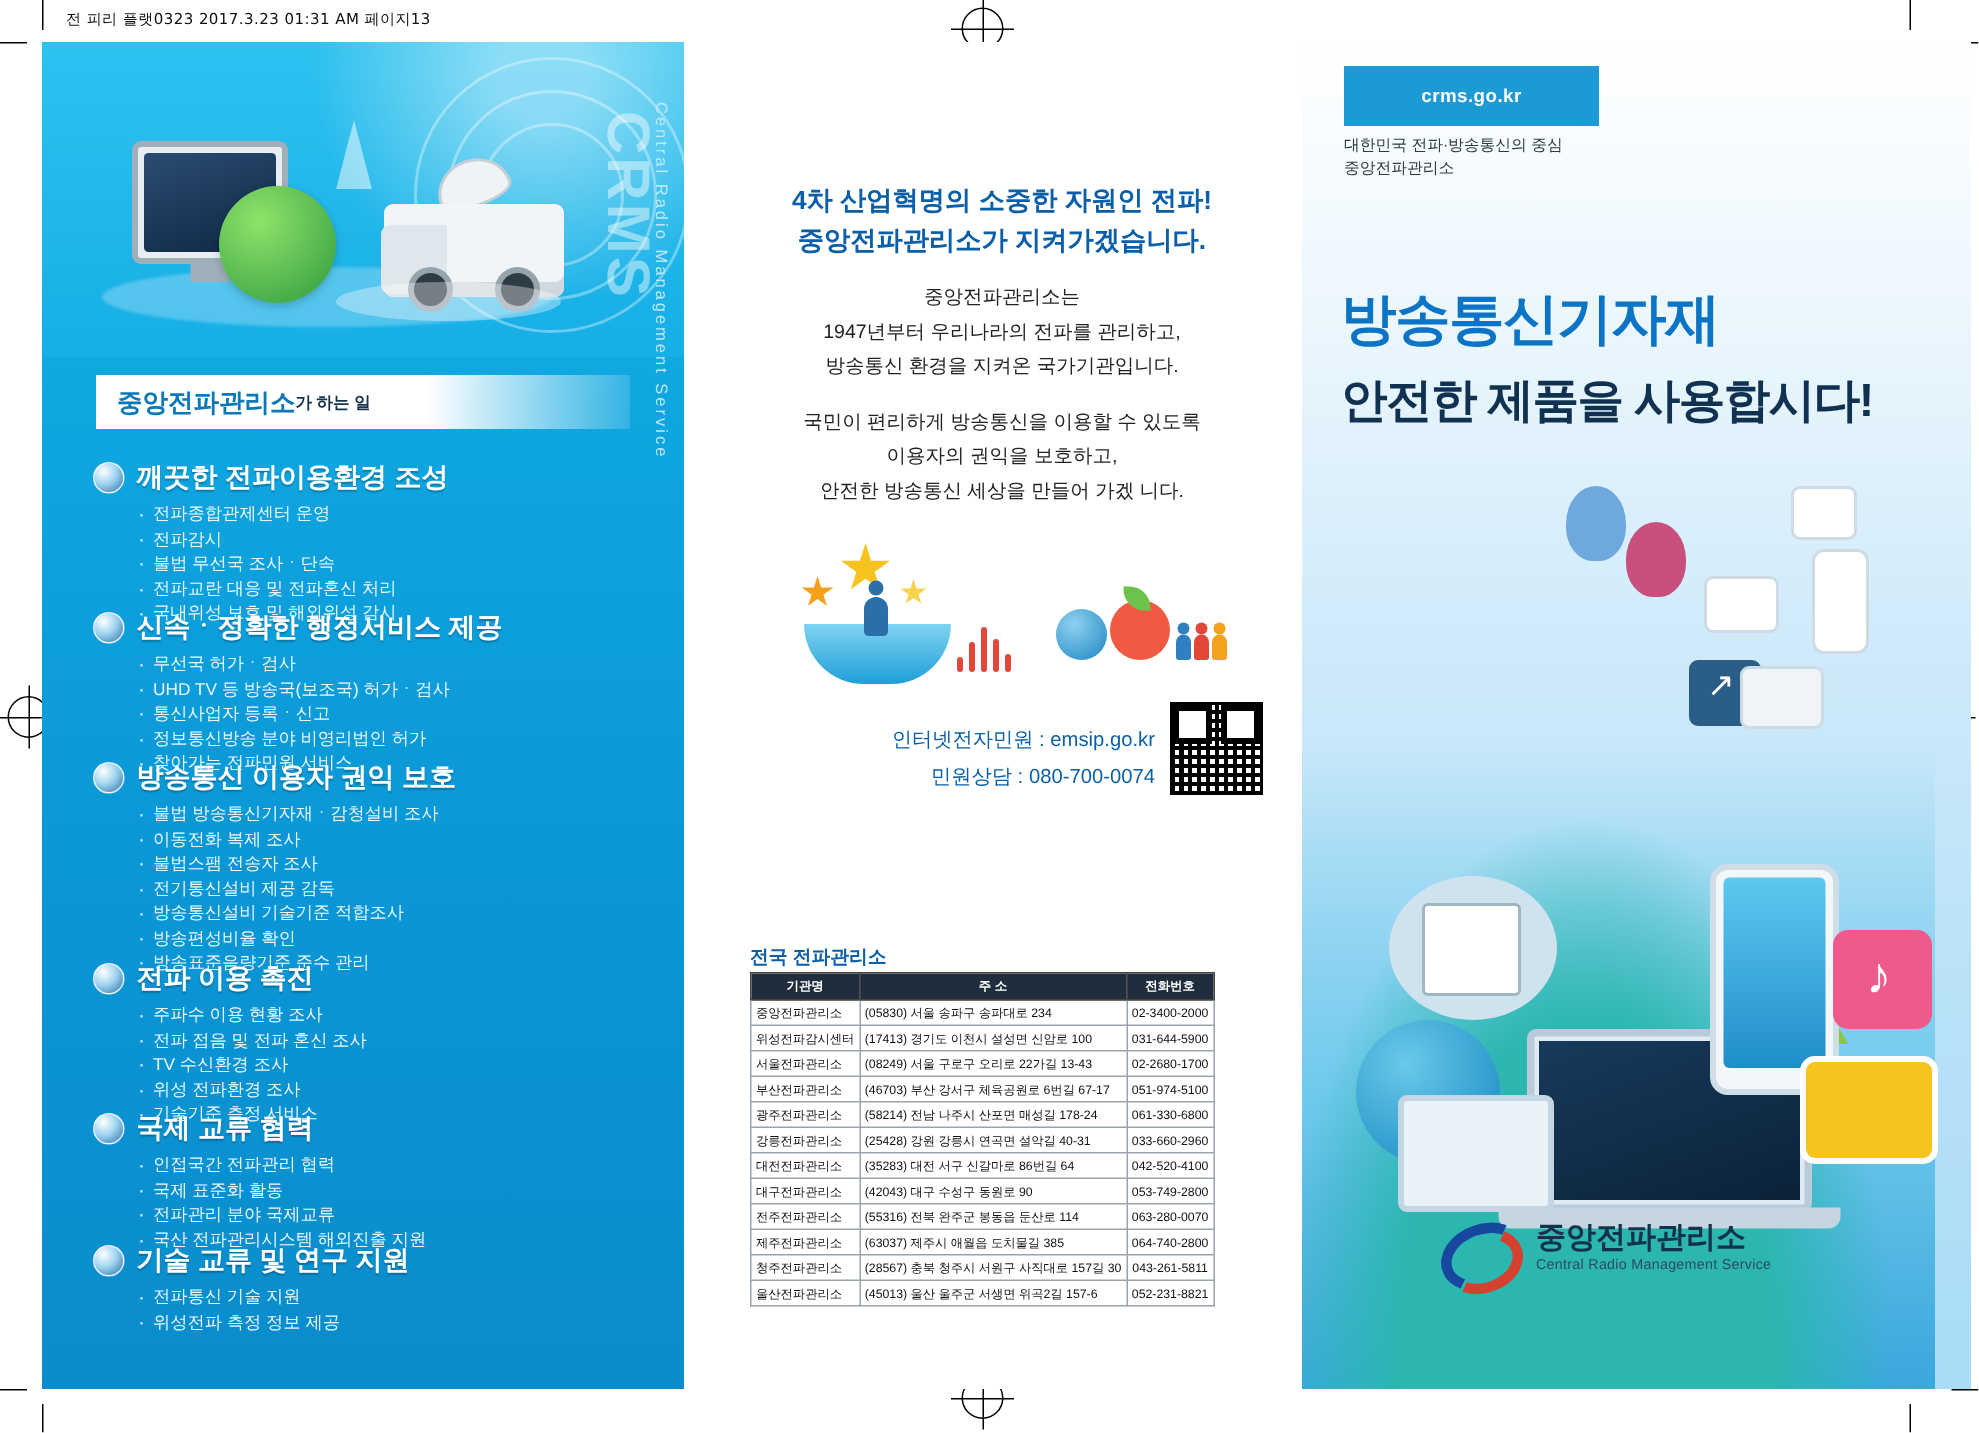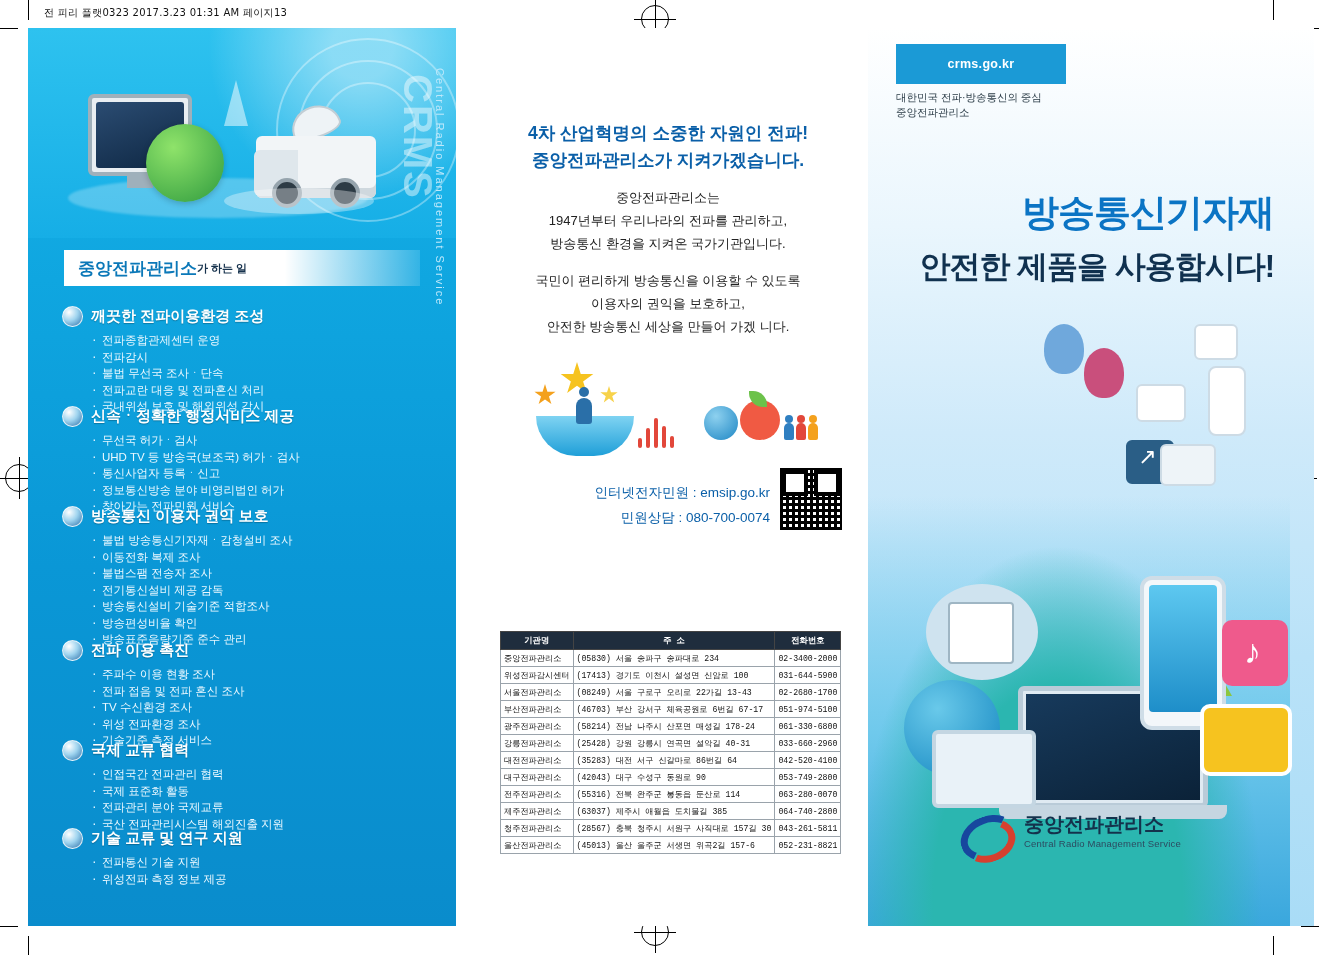--- a/index.html
+++ b/index.html
@@ -57,21 +57,21 @@
   .ill-ribbon{position:absolute;left:40px;top:150px;width:300px;height:40px;
      border-radius:50%;background:rgba(255,255,255,.25);filter:blur(1px);}
 
   .lp-title-bar{position:absolute;left:36px;top:222px;width:356px;height:36px;
      background:linear-gradient(90deg,#ffffff 0%,#ffffff 62%,rgba(255,255,255,.15) 100%);
      display:flex;align-items:center;}
   .lp-title-bar .t1{color:#0b78b8;font-weight:700;font-size:17px;padding-left:14px;}
   .lp-title-bar .t2{color:#16324d;font-weight:700;font-size:11px;}
 
   .sec{position:absolute;left:34px;width:380px;color:#fff;}
-  .sec-head{display:flex;align-items:center;gap:8px;font-size:15px;font-weight:700;
+  .sec-head{display:flex;align-items:center;gap:8px;font-size:18px;font-weight:700;
      color:#ffffff;text-shadow:0 1px 1px rgba(0,0,0,.25);}
   .sec-ico{width:19px;height:19px;border-radius:50%;
      background:radial-gradient(circle at 32% 28%,#ffffff,#9fd4ef 45%,#2b6ea8 100%);
      border:1px solid rgba(255,255,255,.8);flex:0 0 auto;}
   .sec ul{list-style:none;margin:5px 0 0 30px;padding:0;}
   .sec li{font-size:11.5px;line-height:16.5px;color:#eaf8ff;position:relative;padding-left:10px;}
   .sec li:before{content:"·";position:absolute;left:0;top:-1px;color:#d8f1ff;font-size:14px;}
 
   
   #panel-center{left:470px;width:386px;background:#ffffff;}
@@ -102,37 +102,37 @@
      background:
        repeating-linear-gradient(90deg,#000 0 3px,#fff 3px 6px),
        repeating-linear-gradient(0deg,#000 0 3px,#fff 3px 6px);
      background-blend-mode:multiply;border:2px solid #fff;box-shadow:0 0 0 2px #fff;}
   .qr:before,.qr:after{content:"";position:absolute;width:18px;height:18px;background:#fff;
      border:4px solid #000;}
   .qr:before{left:2px;top:2px;}
   .qr:after{right:2px;top:2px;}
 
   .tbl-title{position:absolute;left:30px;top:570px;font-size:12.5px;font-weight:700;color:#0a5fa8;margin-top:32px;}
-  table.offices{position:absolute;left:30px;top:603px;width:304px;border-collapse:collapse;
-     font-size:8.2px;color:#111;font-family:Liberation Mono, monospace;}
+  table.offices{position:absolute;left:30px;top:620px;width:304px;border-collapse:collapse;
+     font-size:8.2px;color:#111;}
   table.offices th{background:#1f2d3d;color:#fff;font-weight:700;border:1px solid #444;
      padding:3px 2px;font-size:8.3px;}
   table.offices td{border:1px solid #9aa3ab;padding:2.5px 3px;white-space:nowrap;}
   table.offices td.c1{width:72px;}
   table.offices td.c3{width:62px;text-align:center;}
 
   
   #panel-right{left:868px;width:422px;
      background:linear-gradient(180deg,#ffffff 0%,#eaf6fd 22%,#cfeafa 45%,#b9e2f8 70%,#a9dcf6 100%);
      overflow:hidden;padding-left:24px;}
   .r-urlbox{position:absolute;left:28px;top:16px;width:170px;height:40px;background:#1b9ad6;
      display:flex;align-items:center;justify-content:center;}
   .r-urlbox span{color:#fff;font-size:12.5px;font-weight:700;letter-spacing:.3px;}
   .r-sub{position:absolute;left:28px;top:62px;font-size:10.5px;line-height:15px;color:#2a3b46;}
-  .r-title{position:absolute;left:26px;top:160px;width:380px;text-align:right;}
+  .r-title{position:absolute;left:26px;top:160px;width:380px;}
   .r-t1{color:#0b74c4;font-size:37px;font-weight:700;letter-spacing:-1px;}
   .r-t2{color:#10314f;font-size:31px;font-weight:700;letter-spacing:-1px;margin-top:8px;}
   .r-swoosh{position:absolute;left:0;bottom:0;width:422px;height:430px;
      background:radial-gradient(ellipse at 45% 95%,#2bb6b0 0 38%,rgba(43,182,176,0) 62%),
                 linear-gradient(180deg,rgba(120,205,240,0) 0%,#6fc9ec 55%,#3aa7dd 100%);}
   .dev{position:absolute;border-radius:6px;}
   .d-laptop{left:150px;bottom:118px;width:180px;height:112px;background:#dfeaf2;border:5px solid #b9cbd8;}
   .d-laptop .scr{position:absolute;inset:3px;background:linear-gradient(160deg,#173a5c,#0b2238);}
   .d-laptop:after{content:"";position:absolute;left:-24px;bottom:-16px;width:228px;height:14px;background:#c6d6e1;border-radius:0 0 8px 8px;}
   .d-phone{left:272px;bottom:196px;width:78px;height:146px;background:#f3f7fa;border:4px solid #cfdde7;border-radius:12px;}

